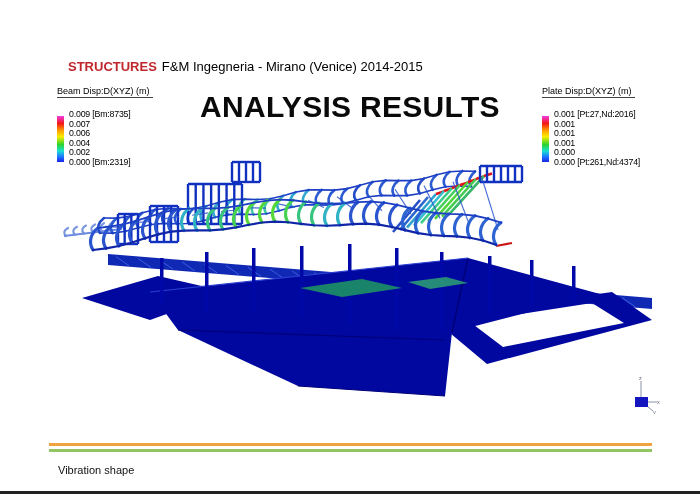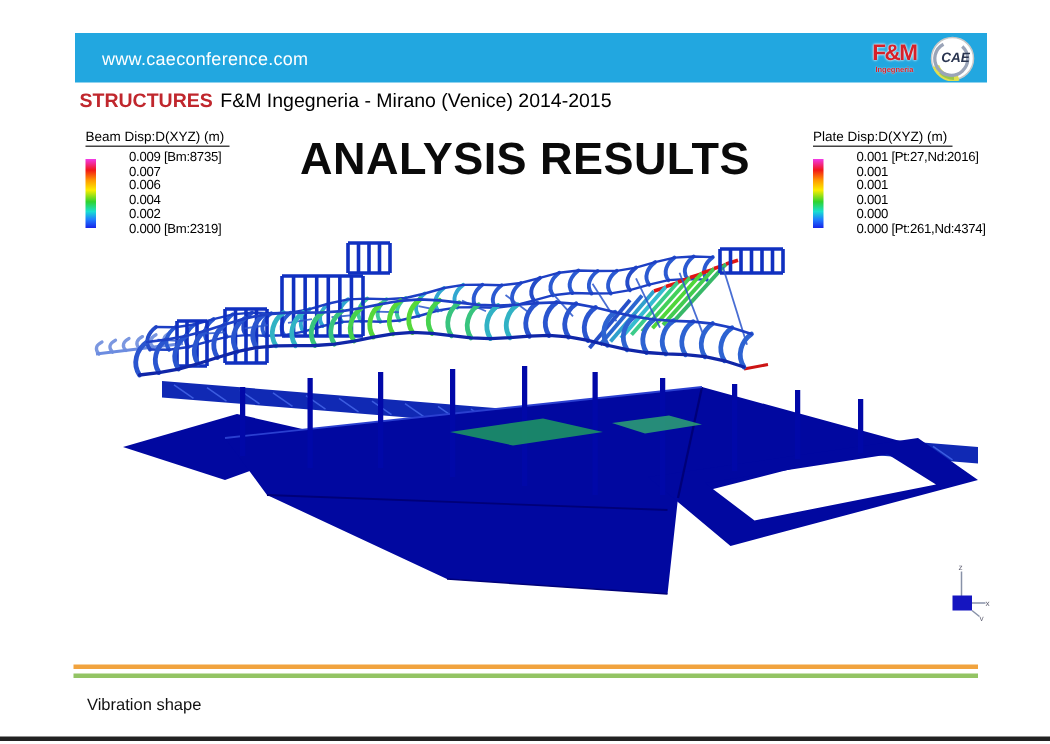--- a/index.html
+++ b/index.html
@@ -11,69 +11,53 @@
           display:flex;align-items:center;padding:0 8px 0 18px;box-sizing:border-box;}
   .banner-url{color:#fff;font-size:12px;letter-spacing:.2px;}
   .banner-logos{margin-left:auto;display:flex;align-items:center;gap:9px;}
   .fm-logo{text-align:center;line-height:1;}
   .fm-top{font-size:15px;font-weight:800;color:#d6202a;letter-spacing:-1px;
           text-shadow:0 0 2px #fff,0 0 1px #fff;}
   .fm-sub{font-size:5px;font-weight:700;color:#d6202a;text-shadow:0 0 1px #fff;margin-top:1px;}
   .cae-logo{width:30px;height:30px;}
 
   
-  .subtitle{position:absolute;left:53px;top:59px;font-size:13px;color:#000;white-space:nowrap;}
+  .subtitle{position:absolute;left:68px;top:59px;font-size:13px;color:#000;white-space:nowrap;}
   .subtitle .hl{color:#c0272d;font-weight:bold;margin-right:5px;}
 
   
   .main-title{position:absolute;left:0;top:90px;width:100%;text-align:center;
               font-size:30px;font-weight:bold;color:#0a0a0a;letter-spacing:.3px;}
 
   
   .legend{position:absolute;top:86px;font-size:9px;color:#000;}
   .legend.beam{left:57px;}
   .legend.plate{left:542px;}
-  .legend-title{display:inline-block;border-bottom:1px solid #444;padding:0 3px 1px 0;margin-bottom:2px;
+  .legend-title{display:inline-block;border-bottom:1px solid #444;padding:0 3px 1px 0;margin-bottom:12px;
                 font-size:9px;white-space:nowrap;}
-  .legend-body{display:flex;gap:22px;}
+  .legend-body{display:flex;gap:5px;}
   .colorbar{width:7px;height:46px;margin-top:6px;
      background:linear-gradient(#f23ae8 0%,#f21717 16%,#ff9a00 31%,#fced00 45%,#2ed32e 62%,#19e0d0 76%,#1f7bff 88%,#1724e8 100%);}
   .legend-values div{height:9.6px;line-height:9.6px;font-size:8.8px;white-space:nowrap;letter-spacing:-.2px;}
 
   
   .fem-svg{position:absolute;left:55px;top:158px;}
   .triad-svg{position:absolute;left:626px;top:374px;}
 
   
   .caption{position:absolute;left:58px;top:416px;font-size:11px;color:#111;margin-top:48px;}
   .rule-orange{position:absolute;left:49px;top:443px;width:603px;height:3px;background:#f1a33e;}
   .rule-green{position:absolute;left:49px;top:449px;width:603px;height:3px;background:#93c464;}
   .rule-bottom{position:absolute;left:0;top:491px;width:700px;height:3px;background:#222;}
 </style>
 </head>
 <body>
 
 <div class="slide">
 
-  <div class="banner">
-    <span class="banner-url">www.caeconference.com</span>
-    <span class="banner-logos">
-      <span class="fm-logo">
-        <span class="fm-top">F&amp;M</span>
-        <span class="fm-sub" style="display:block">Ingegneria</span>
-      </span>
-      <svg class="cae-logo" viewBox="0 0 30 30">
-        <circle cx="15" cy="15" r="14" fill="#ffffff" stroke="#c8c8c8" stroke-width="1"></circle>
-        <path d="M4,20 a12,12 0 0 0 15,7.5" stroke="#dfdf4e" stroke-width="4.5" fill="none"></path>
-        <path d="M7,24 a12,12 0 0 0 9,4" stroke="#8fc34a" stroke-width="2.5" fill="none" opacity=".85"></path>
-        <path d="M9,5.5 a11,11 0 1 0 12.5,1.5" fill="none" stroke="#9aa4b8" stroke-width="2.2"></path>
-        <text x="7.5" y="17.5" font-size="9" font-style="italic" font-weight="bold" fill="#2a3550" font-family="Liberation Sans, sans-serif">CAE</text>
-      </svg>
-    </span>
-  </div>
 
   <div class="subtitle">
     <span class="hl">STRUCTURES</span><span>F&amp;M Ingegneria - Mirano (Venice) 2014-2015</span>
   </div>
 
   <div class="main-title">ANALYSIS RESULTS</div>
 
   <div class="legend beam">
     <div class="legend-title">Beam Disp:D(XYZ)  (m)</div>
     <div class="legend-body">

